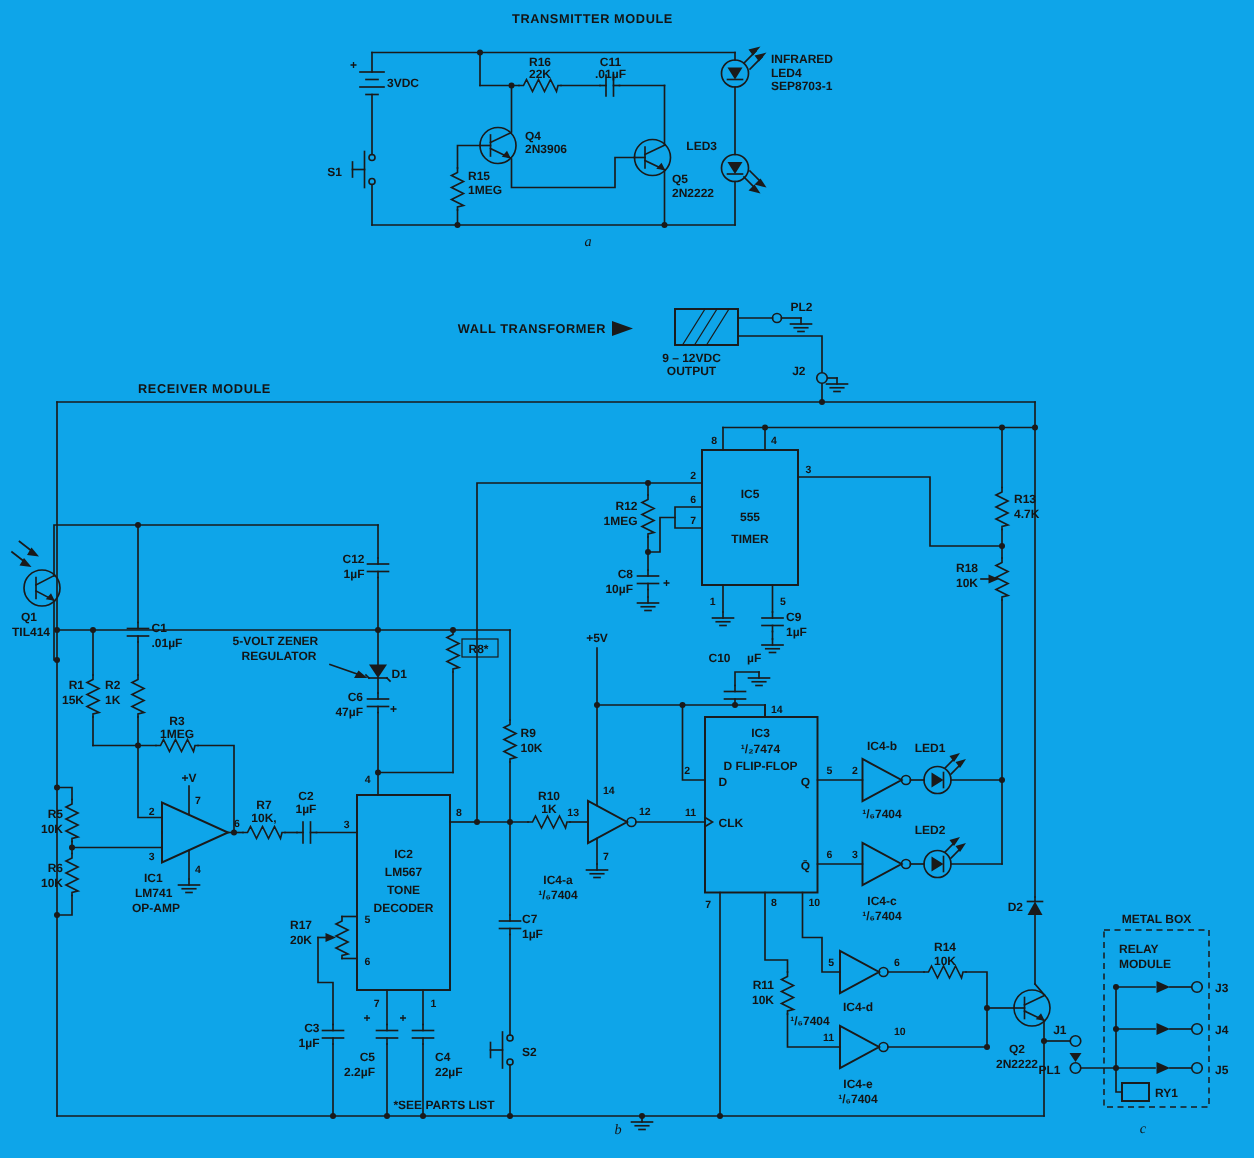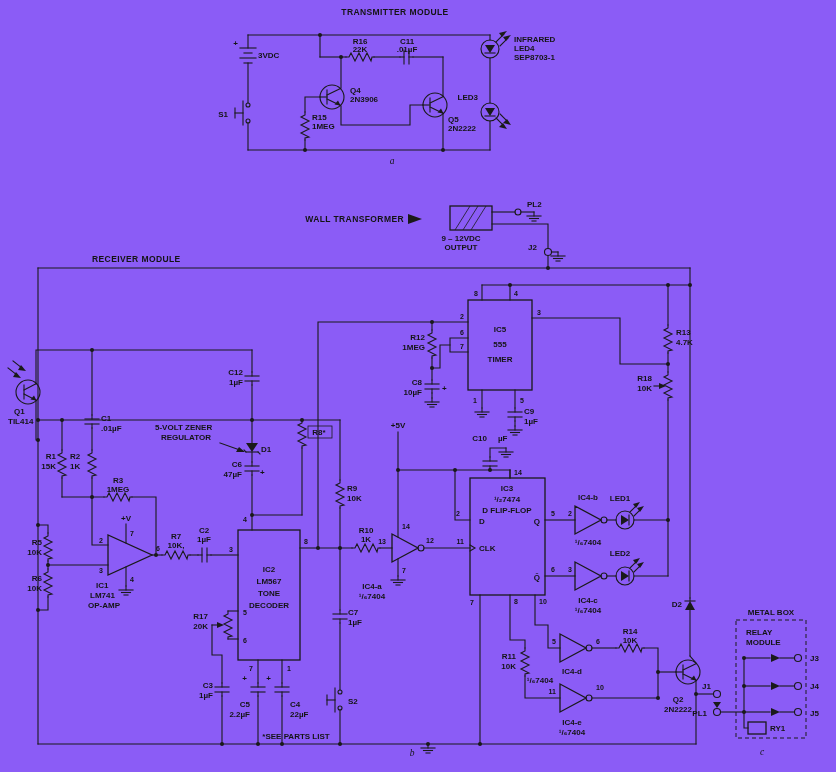--- a/index.html
+++ b/index.html
@@ -1,16 +1,16 @@
 <!DOCTYPE html>
 <html><head>
 <meta charset="utf-8">
 <style>
   html,body{margin:0;padding:0;background:#e9e8e4;}
-  .page{width:836px;height:772px;background:#8b5cf6;position:relative;overflow:hidden;}
+  .page{width:836px;height:772px;background:#0ea5e9;position:relative;overflow:hidden;}
   svg{display:block}
   .w{stroke:#1a1a1a;stroke-width:1.1;fill:none;stroke-linecap:square}
   .thin{stroke:#1a1a1a;stroke-width:.8;fill:none}
   .box{stroke:#1a1a1a;stroke-width:1.3;fill:none}
   .dash{stroke:#1a1a1a;stroke-width:1;fill:none;stroke-dasharray:4 3}
   .f{fill:#1a1a1a;stroke:none}
   .dot{fill:#1a1a1a;stroke:none}
   text{font-family:"Liberation Sans","DejaVu Sans",sans-serif;fill:#141414;font-weight:bold}
   .t{font-size:8px}
   .tp{font-size:7px}

